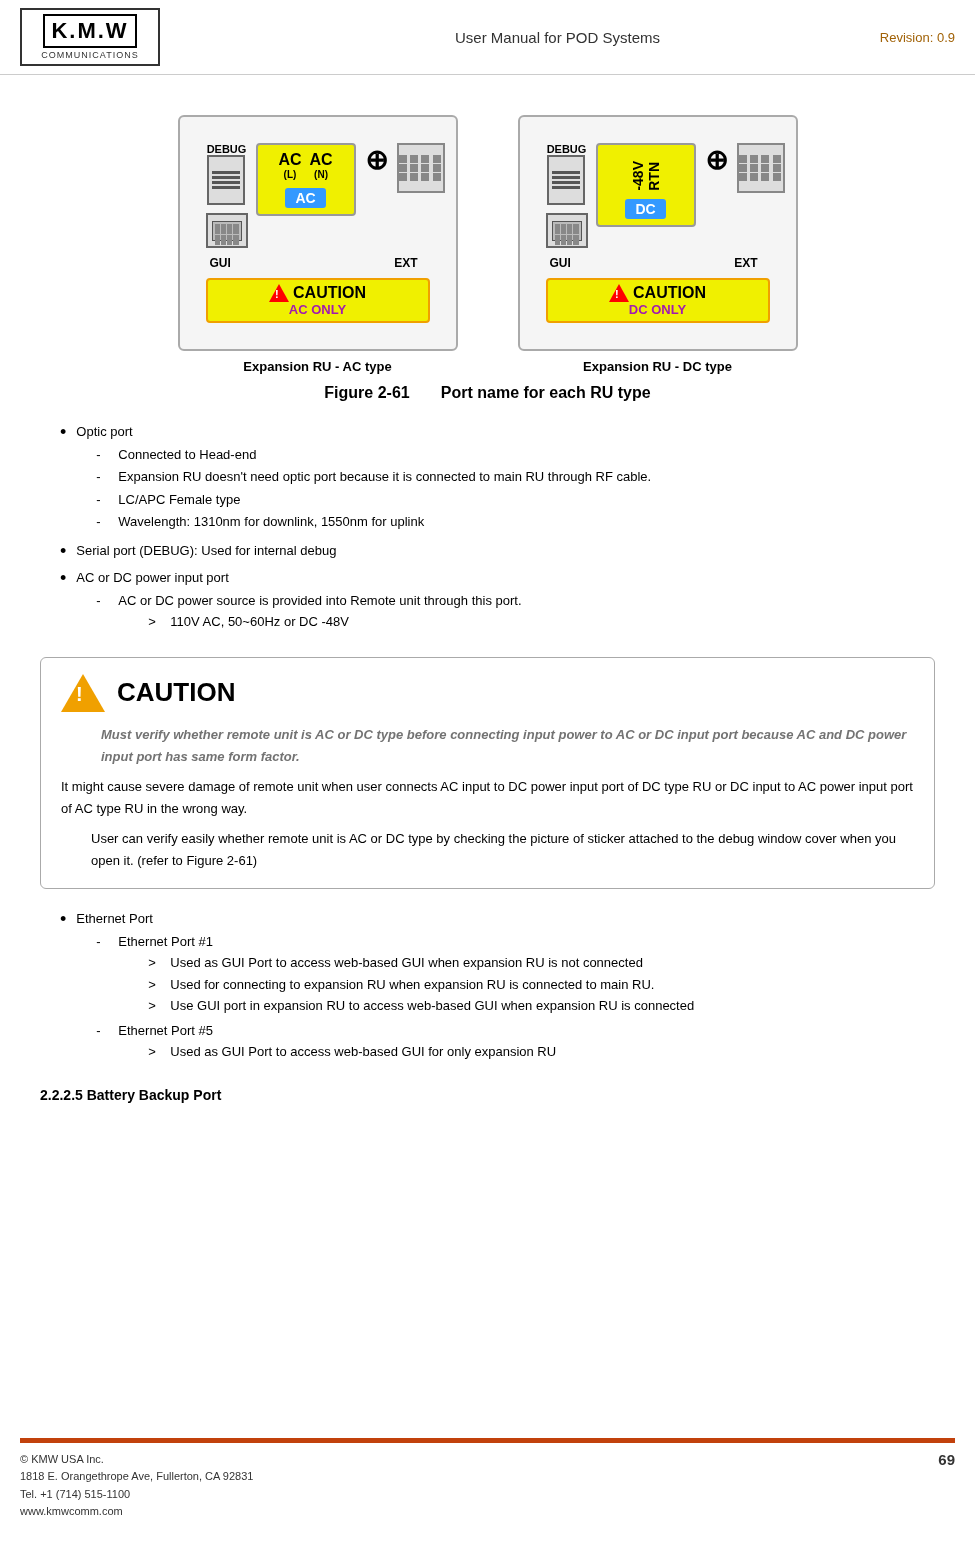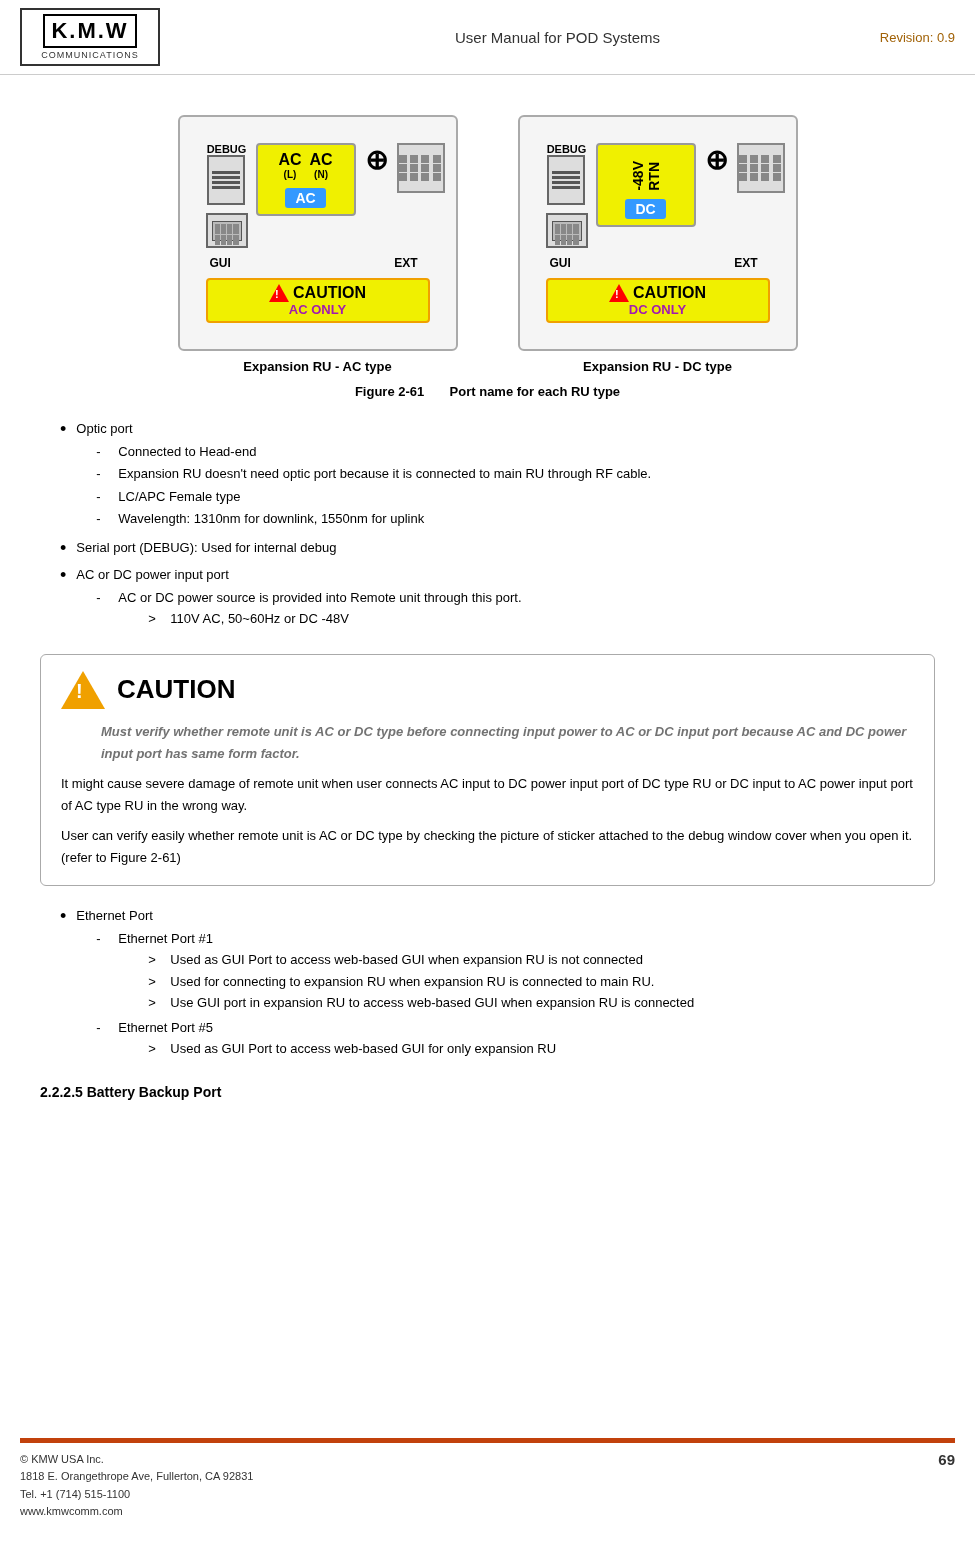--- a/index.html
+++ b/index.html
@@ -270,21 +270,21 @@
     .ru-label {
       font-size: 13px;
       font-weight: bold;
       margin-top: 8px;
       text-align: center;
     }
 
     
     .figure-caption {
       text-align: center;
-      font-size: 13px;
+      font-size: 16px;
       font-weight: bold;
       margin: 10px 0 20px 0;
     }
 
     
     .content-section {
       margin: 0 0 10px 0;
     }
     .bullet-item {
       display: flex;
@@ -662,21 +662,21 @@
   <div class="caution-box">
     <div class="caution-box-header">
       <div class="caution-box-triangle"></div>
       <span class="caution-box-title">CAUTION</span>
     </div>
     <div class="caution-box-body">
       <p style="margin-left:40px;">
         <span class="caution-italic-red">Must verify whether remote unit is AC or DC type before connecting input power to AC or DC input port because AC and DC power input port has same form factor.</span>
       </p>
       <p style="margin-top:8px;">It might cause severe damage of remote unit when user connects AC input to DC power input port of DC type RU or DC input to AC power input port of AC type RU in the wrong way.</p>
-      <p style="margin-top:8px;">User can verify easily whether remote unit is AC or DC type by checking the picture of sticker attached to the debug window cover when you open it. (refer to Figure 2-61)</p>
+      <p style="margin-top:8px;margin-left:30px;">User can verify easily whether remote unit is AC or DC type by checking the picture of sticker attached to the debug window cover when you open it. (refer to Figure 2-61)</p>
     </div>
   </div>
 
   <div class="content-section">
 
     <div class="bullet-item">
       <span class="bullet-dot">•</span>
       <div class="bullet-text">
         <span>Ethernet Port</span>
         <div class="sub-list">

